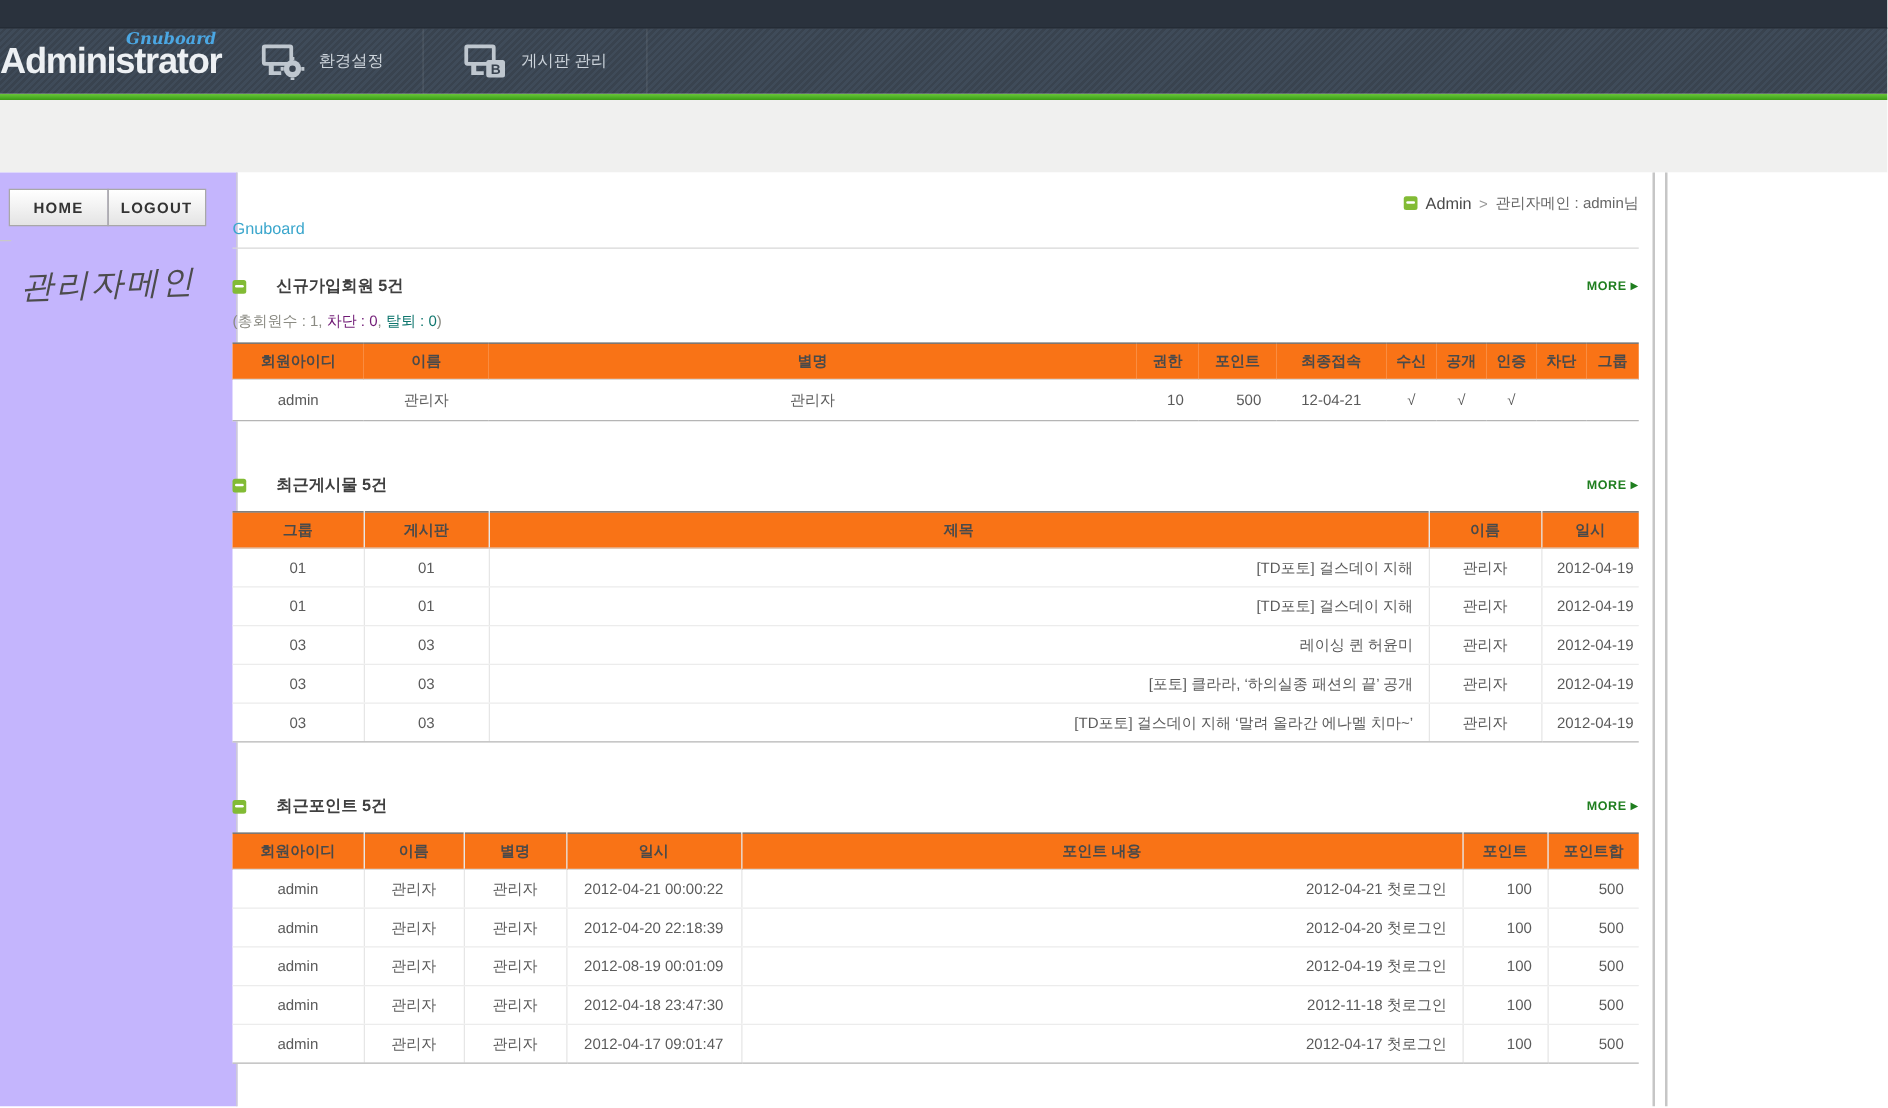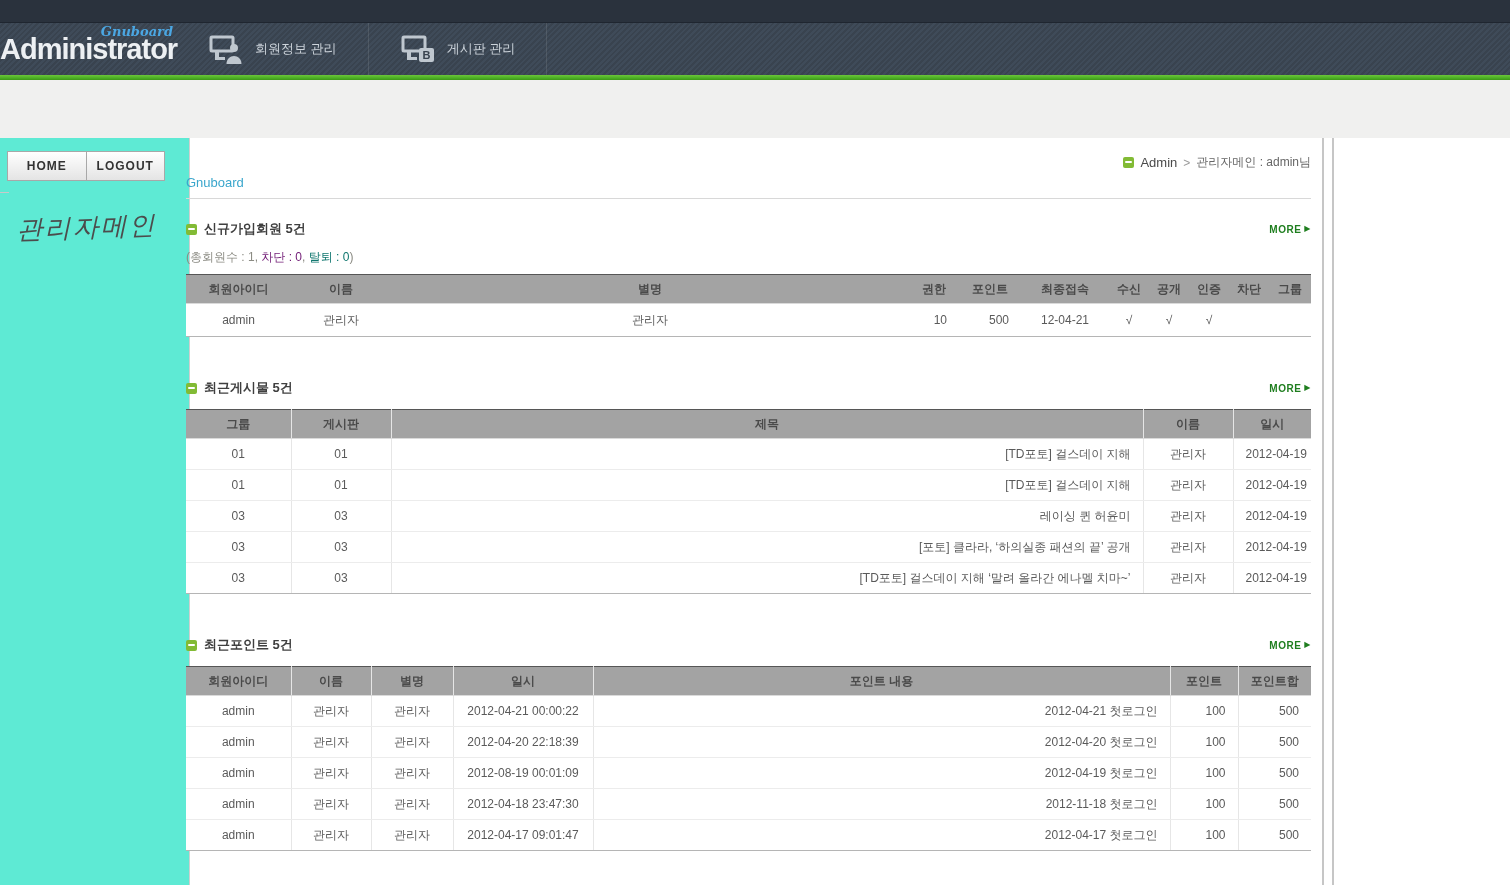--- a/index.html
+++ b/index.html
@@ -26,21 +26,21 @@
   .micon .stroke { stroke:#bfc7cf; fill:none; stroke-width:3; }
   .micon .fill { fill:#bfc7cf; }
   .micon .dark { fill:#39434f; }
 
   
   .page { position:relative; height:747px; background:#fff; }
   .vline-a { position:absolute; top:0; bottom:0; left:1322px; width:2px; background:#c6c6c6; }
   .vline-b { position:absolute; top:0; bottom:0; left:1332px; width:2px; background:#c6c6c6; }
 
   
-  .sidebar { position:absolute; left:0; top:0; bottom:0; width:190px; border-right:1px solid #cfcfcf; background:#5eead4; }
+  .sidebar { position:absolute; left:0; top:0; bottom:0; width:190px; border-right:1px solid #cfcfcf; background:#c4b5fd; }
   .side-btns { position:absolute; top:13px; left:7px; width:158px; display:flex; }
   .side-btn { flex:1; height:30px; border:1px solid #a8a8a8; background:linear-gradient(#ffffff,#e4e4e4);
     font-size:12px; font-weight:bold; color:#333; letter-spacing:1px; text-align:center; line-height:28px; cursor:pointer; }
   .side-btn + .side-btn { margin-left:-1px; }
   .side-hr { position:absolute; top:54px; left:0; width:9px; border-top:1px solid #c9c9c9; }
   .side-title { position:absolute; top:72px; left:0; width:173px; text-align:center;
     font-family:"DejaVu Serif",serif; font-style:italic; font-size:26px; color:#4c4c4c;
     letter-spacing:2px; transform:rotate(-2deg); }
 
   
@@ -50,32 +50,32 @@
   .breadcrumb { position:absolute; right:0; top:16px; display:flex; align-items:center; gap:6px; font-size:12px; color:#666; }
   .bc-root { font-size:13px; color:#4a4a4a; }
   .bc-sep { color:#9a9a9a; }
 
   .bullet { width:11px; height:11px; background:#82bb35; border-radius:2px; position:relative; display:inline-block; flex:none; }
   .bullet::after { content:""; position:absolute; left:2px; right:2px; top:4px; height:2px; background:#fff; border-radius:1px; }
 
   .section { margin-top:21px; }
   .section + .section { margin-top:42px; }
   .section-head { display:flex; align-items:center; }
-  .section-title { display:flex; align-items:center; gap:7px; font-size:13px; font-weight:bold; color:#3f3f3f; }
+  .section-title { display:flex; align-items:center; gap:24px; font-size:13px; font-weight:bold; color:#3f3f3f; }
   .more { margin-left:auto; display:flex; align-items:flex-start; gap:3px; color:#1f7e1f;
     font-size:10px; font-weight:bold; letter-spacing:.5px; cursor:pointer; }
   .more .arrow { font-size:8px; }
   .summary { margin-top:11px; font-size:12px; color:#8b8b83; }
   .summary .orange { color:#701a75; }
   .summary .red { color:#0f766e; }
 
   
   table.admin-table { width:100%; border-collapse:collapse; border-top:1px solid #565656; margin-top:8px; background:#fff; table-layout:fixed; }
   .section-head + table.admin-table { margin-top:12px; }
-  table.admin-table th { height:29px; background:#a3a3a3; font-size:12px; font-weight:bold; color:#4a4a4a;
+  table.admin-table th { height:29px; background:#f97316; font-size:12px; font-weight:bold; color:#4a4a4a;
     border-bottom:1px solid #dadada; text-align:center; padding:0 6px; }
   table.admin-table td { height:31px; font-size:12px; color:#5a5a5a; border-bottom:1px solid #ececec; padding:0 12px;
     overflow:hidden; white-space:nowrap; }
   table.admin-table tr:last-child td { border-bottom:1px solid #b5b5b5; }
   table.seps th + th, table.seps td + td { border-left:1px solid #e6e6e6;margin-top:20px; }
   #tbl-0 td { height:33px; }
   .al-c { text-align:center; } .al-l { text-align:right; } .al-r { text-align:right; }
   .green { color:#5a9e21; }
   .glink { color:#5a9e21; cursor:pointer; }
   .chk { color:#9f9f9f; font-size:11px; }
@@ -88,24 +88,34 @@
 <div class="main-header">
   <div class="logo">
     <span class="logo-title">Administrator</span>
     <span class="logo-brand">Gnuboard</span>
   </div>
   <div class="menu">
     <div class="menu-item">
       <svg class="micon" viewBox="0 0 36 30">
         <rect class="stroke" x="3" y="3" width="22" height="14" rx="1"></rect>
         <path class="fill" d="M7 17 h4 v6 h6 v3 H7 z"></path>
-        <circle class="fill" cx="26" cy="14" r="4"></circle>
-        <path class="fill" d="M18.5 30 c0-5 3.4-8 7.5-8 s7.5 3 7.5 8 z"></path>
+        <g>
+          <circle class="fill" cx="26" cy="21" r="7"></circle>
+          <g class="dark">
+              <circle cx="26" cy="21" r="2.6" class="dark"></circle>
+            </g>
+          <g stroke="#bfc7cf" stroke-width="3">
+            <line x1="26" y1="11.5" x2="26" y2="14"></line>
+              <line x1="26" y1="28" x2="26" y2="30.5"></line>
+            <line x1="16.5" y1="21" x2="19" y2="21"></line>
+              <line x1="33" y1="21" x2="35.5" y2="21"></line>
+          </g>
+        </g>
       </svg>
-      <span class="lbl">회원정보 관리</span>
+      <span class="lbl">환경설정</span>
     </div>
     <div class="menu-item">
       <svg class="micon" viewBox="0 0 36 30">
         <rect class="stroke" x="3" y="3" width="22" height="14" rx="1"></rect>
         <path class="fill" d="M7 17 h4 v6 h6 v3 H7 z"></path>
         <rect class="fill" x="19" y="14" width="15" height="14" rx="2"></rect>
         <text x="26.5" y="25" text-anchor="middle" font-size="11" font-weight="bold" fill="#39434f" font-family="Liberation Sans, sans-serif">B</text>
       </svg>
       <span class="lbl">게시판 관리</span>
     </div>

